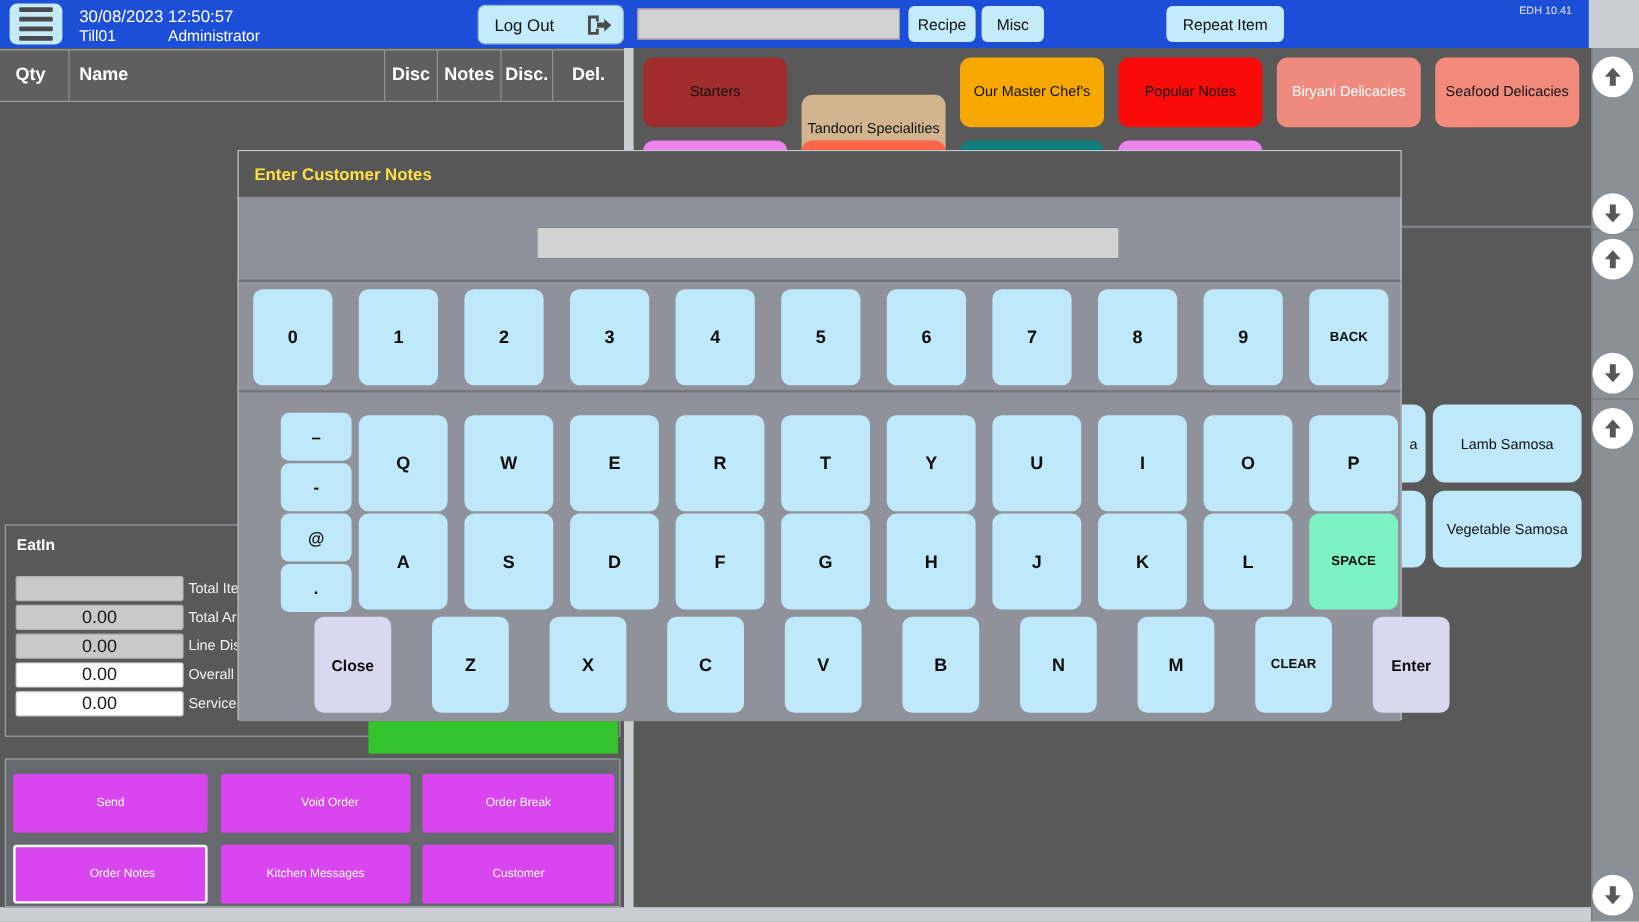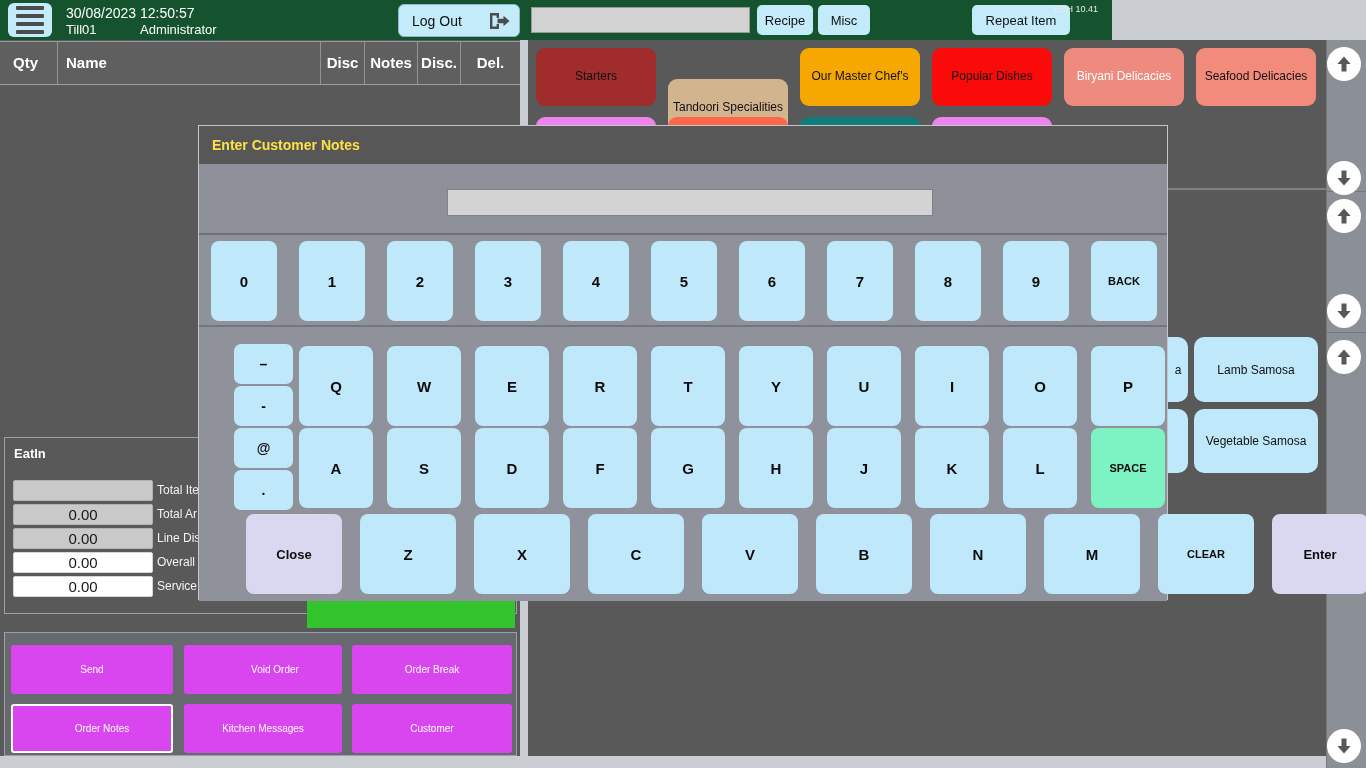--- a/index.html
+++ b/index.html
@@ -5,21 +5,21 @@
   html,body { margin:0; padding:0; background:#caced3; }
   .stage, .stage * { box-sizing:border-box; }
   .stage {
     position:relative; width:1366px; height:768px; overflow:hidden;
     background:#caced3; font-family:"Liberation Sans", sans-serif;
     -webkit-font-smoothing:antialiased; color:#111;
   }
   .abs { position:absolute; }
 
   
-  .top-bar { left:0; top:0; width:1112px; height:40px; background:#14532d; z-index:5; }
+  .top-bar { left:0; top:0; width:1324px; height:40px; background:#1d4ed8; z-index:5; }
   .hamburger { left:8px; top:3px; width:44px; height:34px; background:#c3ebfa; border-radius:6px;
                display:flex; flex-direction:column; justify-content:center; gap:4px; align-items:center; }
   .hamburger i { display:block; width:28px; height:4px; background:#4c4c4e; border-radius:1px; }
   .dt   { left:66px; top:5px;  font-size:14px; color:#fff; }
   .till { left:66px; top:22px; font-size:13px; color:#fff; }
   .usr  { left:140px; top:22px; font-size:13px; color:#fff; }
   .logout { left:398px; top:4px; width:122px; height:33px; background:#c3ebfa; border:1px solid #8fb6c6;
             border-radius:6px; display:flex; align-items:center; padding:0 8px 0 13px; }
   .logout span { font-size:14px; color:#111; flex:1; }
   .search { left:531px; top:7px; width:219px; height:26px; background:#d2d2d2; border:1px solid #9a9a9a;
@@ -106,21 +106,21 @@
   .key { background:#bfe8fa; border-radius:8px; display:flex; align-items:center; justify-content:center;
          font-weight:bold; font-size:15px; color:#0c0c0c; }
   .num-row { left:12px; top:115px; gap:22px; }
   .num-row .key { width:66px; height:80px; }
   .sp-col { left:35px; top:218px; flex-direction:column; gap:2px; }
   .sp-col .key { width:59px; height:40px; font-size:14px; border-radius:7px; }
   .q-row { left:100px; top:220px; gap:14px; }
   .a-row { left:100px; top:302px; gap:14px; }
   .q-row .key, .a-row .key { width:74px; height:80px; }
   .z-row { left:47px; top:388px; gap:18px; }
-  .z-row .key { width:96px; height:80px; }
+  .z-row .key { width:64px; height:80px;margin-left:16px; }
   .key.small { font-size:11px; }
   .key.space { background:#7df3c4; font-size:11px; }
   .key.mod { background:#dad7f0; font-size:13px; }
 </style>
 </head>
 <body>
 
 <div class="stage">
 
   <div class="abs bg-left"></div>
@@ -183,21 +183,21 @@
     <div class="abtn a-break">Order Break</div>
     <div class="abtn a-notes active">Order Notes</div>
     <div class="abtn a-kitch">Kitchen Messages</div>
     <div class="abtn a-cust">Customer</div>
   </div>
 
   <div class="abs cat-row cat-row1">
     <div class="cat cat-1">Starters</div>
     <div class="cat cat-2">Tandoori Specialities</div>
     <div class="cat cat-3">Our Master Chef's</div>
-    <div class="cat cat-4">Popular Dishes</div>
+    <div class="cat cat-4">Popular Notes</div>
     <div class="cat cat-5">Biryani Delicacies</div>
     <div class="cat cat-6">Seafood Delicacies</div>
   </div>
   <div class="abs cat-row cat-row2">
     <div class="cat cat2-1"></div>
     <div class="cat cat2-2"></div>
     <div class="cat cat2-3"></div>
     <div class="cat cat2-4"></div>
   </div>
 

